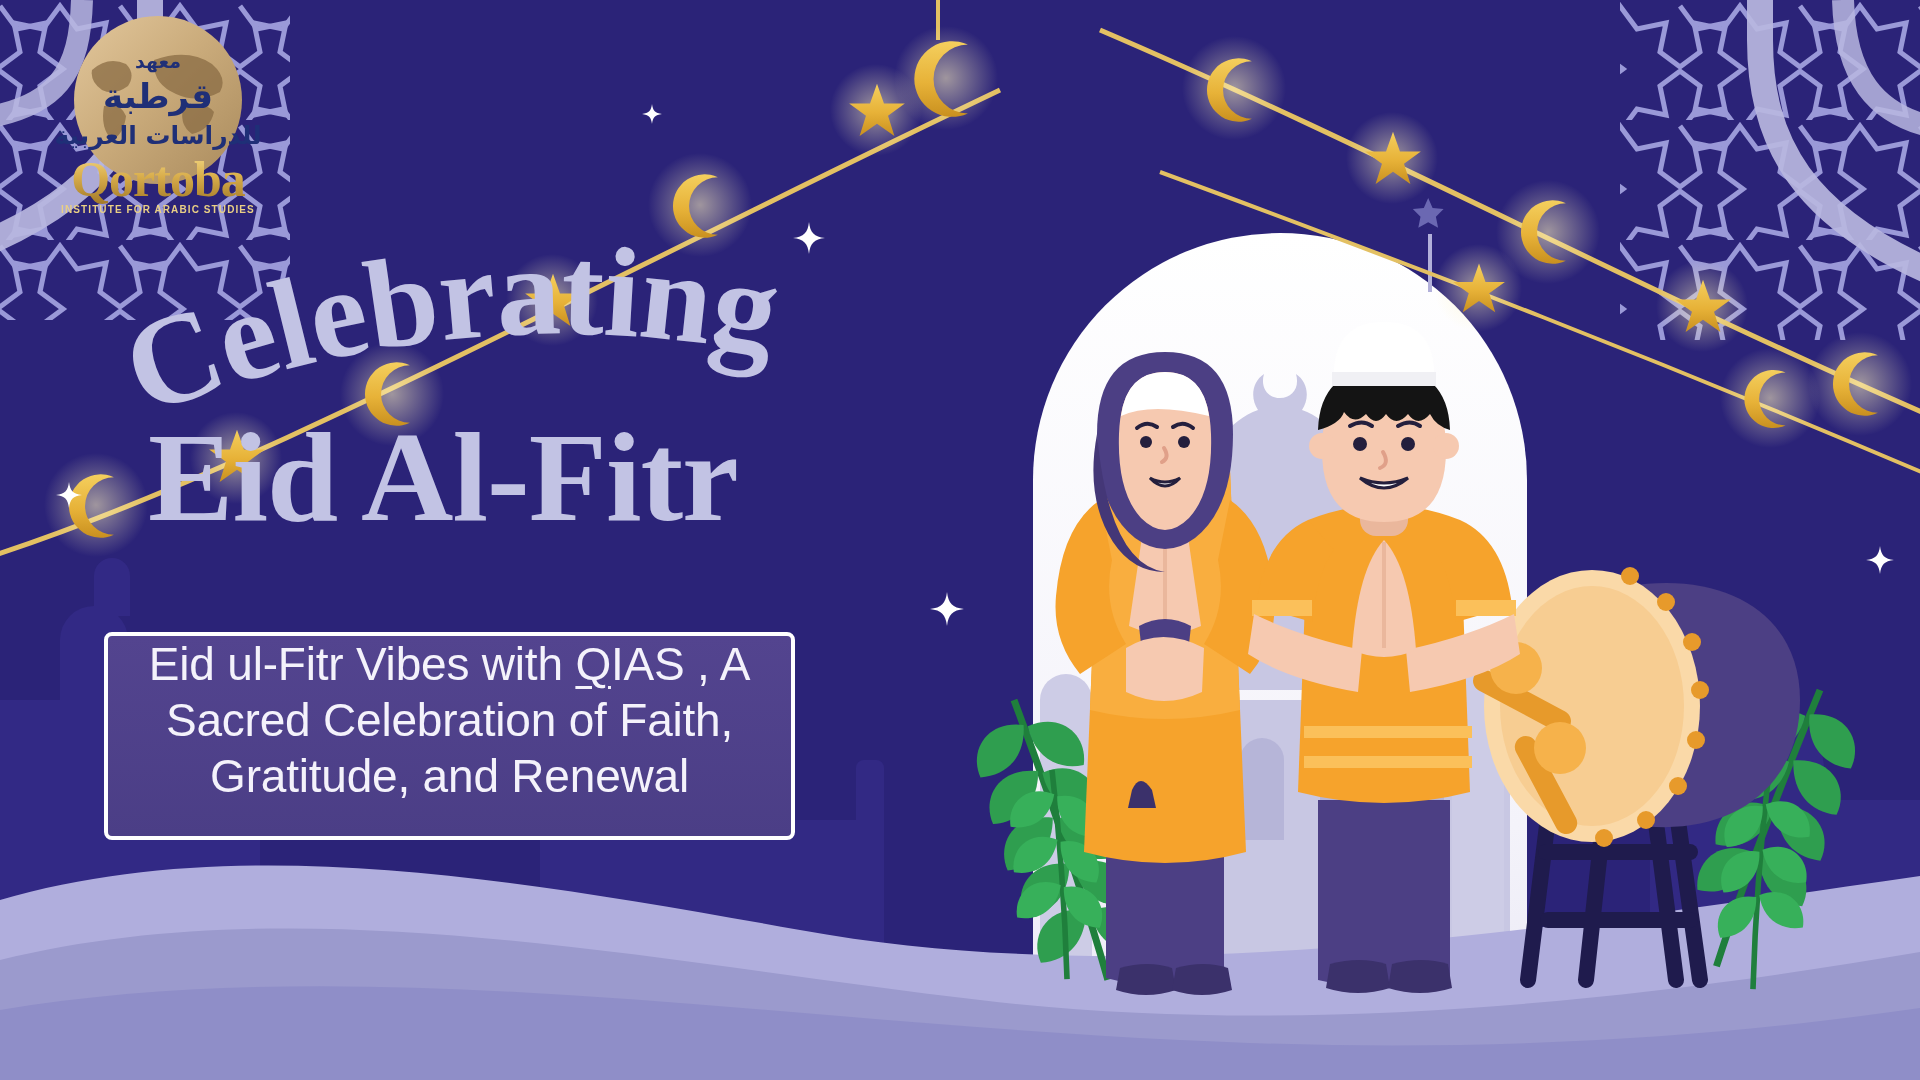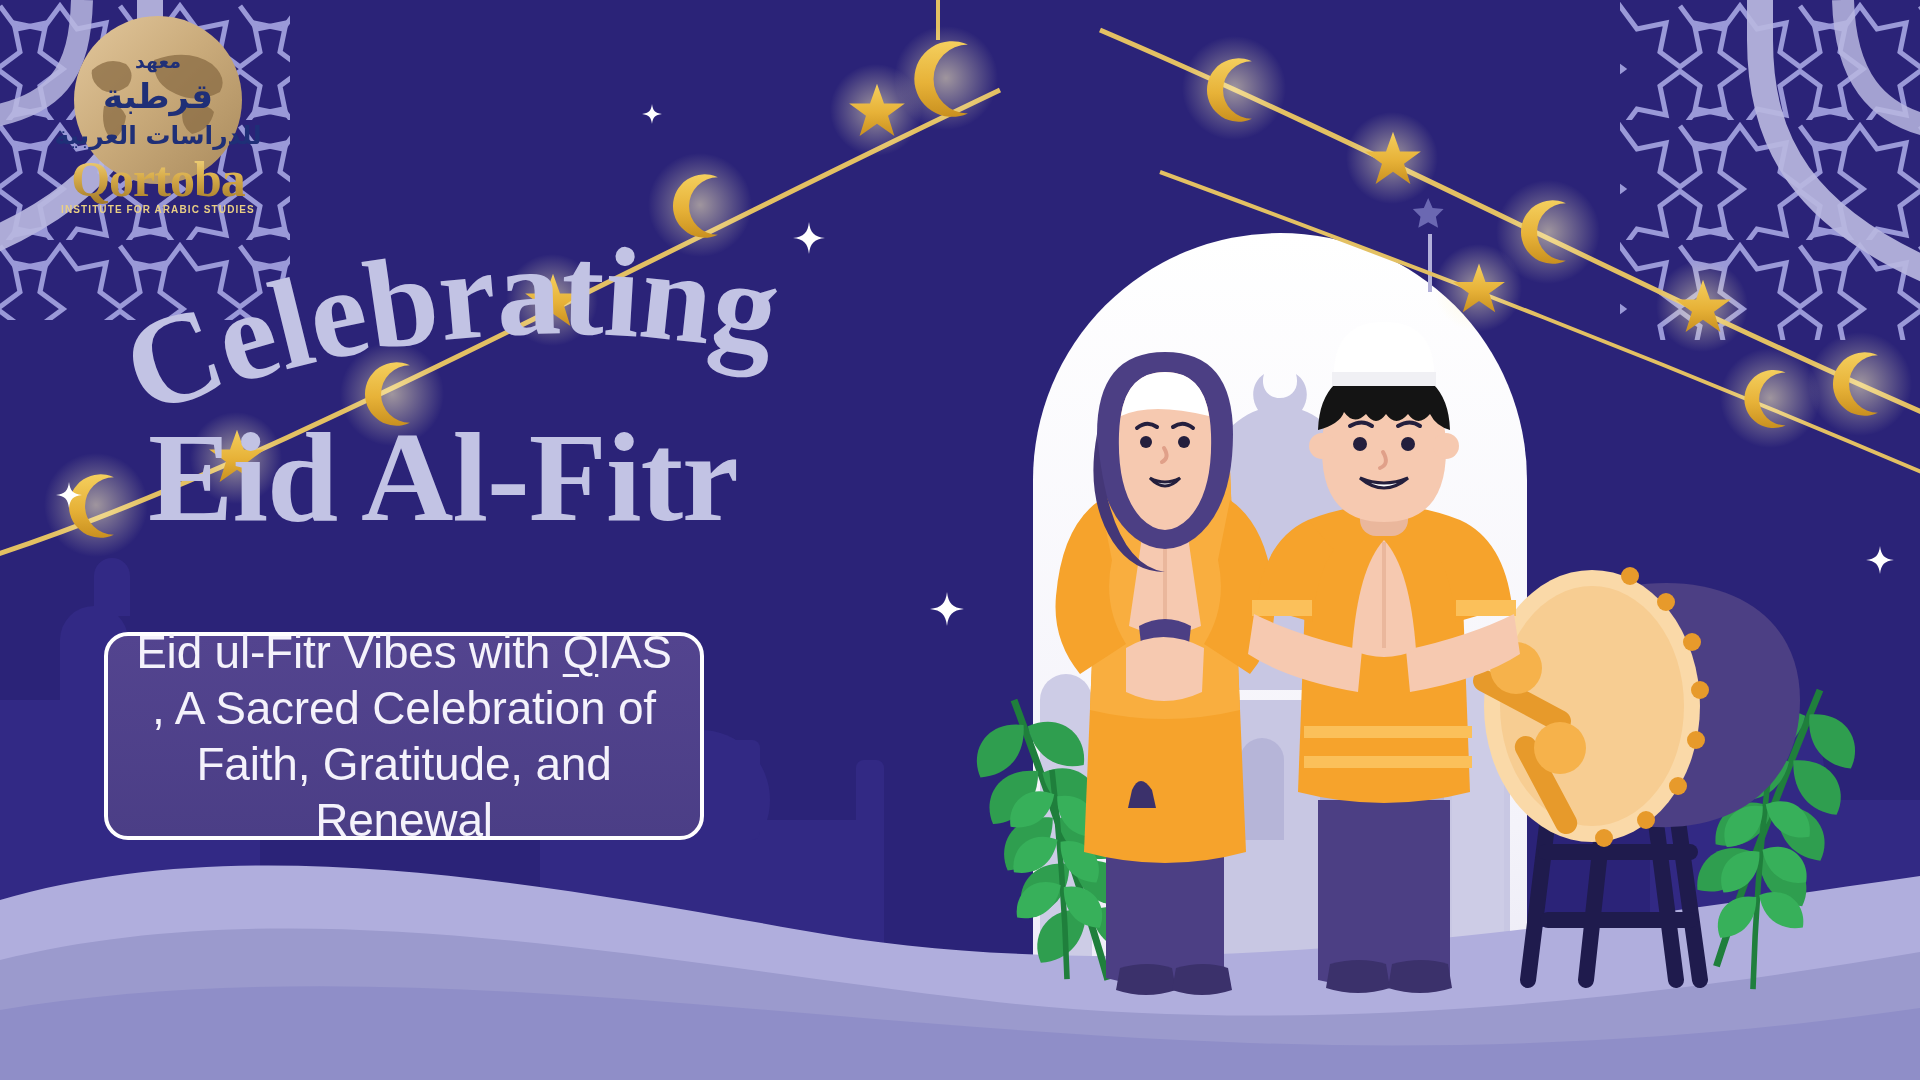--- a/index.html
+++ b/index.html
@@ -14,24 +14,24 @@
   #logo svg{display:block;width:100%;height:100%;}
 
   
   #headline{position:absolute;left:120px;top:272px;width:800px;height:250px;
             pointer-events:none;}
   #headline svg{display:block;width:100%;height:100%;overflow:visible;}
   .hl-text{font-family:"Liberation Serif",serif;font-weight:700;
            fill:#c2c3e4;letter-spacing:-1px;}
 
   
-  #subtitle-box{position:absolute;left:104px;top:632px;width:600px;height:208px;
-    border:4px solid #ffffff;border-radius:24px;
+  #subtitle-box{position:absolute;left:104px;top:632px;width:691px;height:208px;
+    border:4px solid #ffffff;border-radius:8px;
     background:linear-gradient(180deg,#53448f 0%,#4b3e86 100%);
-    box-sizing:border-box;display:flex;align-items:center;justify-content:center;}
+    box-sizing:border-box;display:flex;align-items:flex-start;justify-content:center;}
   #subtitle-text{color:#f4f2fb;font-size:46px;line-height:1.22;text-align:center;
     font-family:"Liberation Sans",sans-serif;font-weight:400;
     padding:0 26px;letter-spacing:-.2px;}
   .u{text-decoration:underline;text-underline-offset:6px;text-decoration-thickness:3px;}
 </style>
 </head>
 <body>
 
 <div id="poster">
 

